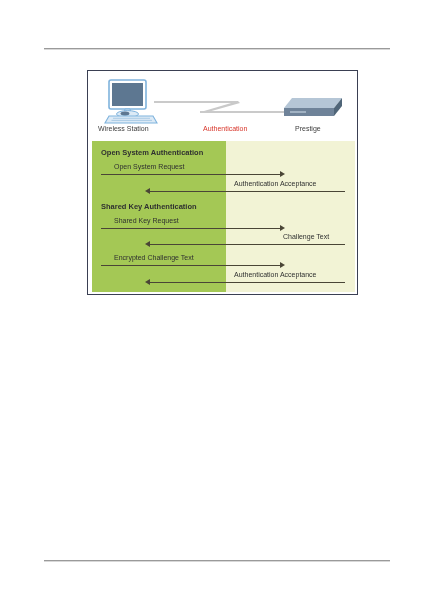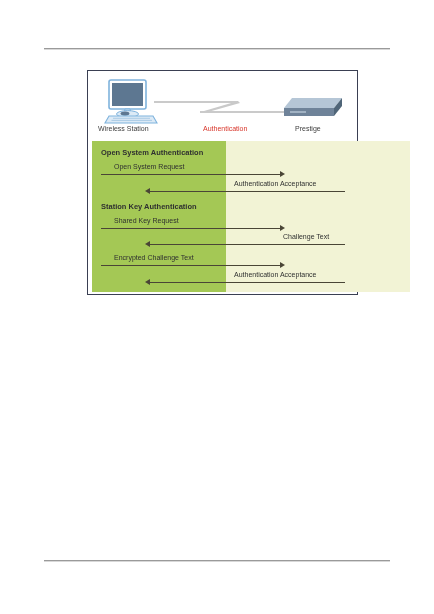--- a/index.html
+++ b/index.html
@@ -94,21 +94,21 @@
   }
   .lbl-station { left: 6px;   top: 0; }
   .lbl-auth    { left: 111px; top: 0; color: #d8352a; }
   .lbl-prestige{ left: 203px; top: 0; }
 
   
   .seq-panel {
     position: absolute;
     left: 0;
     top: 66px;
-    width: 318px;
+    width: 263px;
     height: 151px;
     background: #f2f3d5;
     overflow: hidden;
   }
   .seq-panel-green {
     position: absolute;
     left: 0;
     top: 0;
     width: 134px;
     height: 100%;
@@ -230,21 +230,21 @@
       <span class="msg-label left" style="top:22px;">Open System Request</span>
       <div class="label-rule" style="left:9px; top:33px; width:96px;"></div>
       <div class="arrow-line" style="left:9px; top:33px; width:180px;"></div>
       <div class="arrow-head right" style="left:188px; top:30px;"></div>
 
       <span class="msg-label" style="left:142px; top:39px;">Authentication Acceptance</span>
       <div class="label-rule" style="left:142px; top:50px; width:111px;"></div>
       <div class="arrow-line" style="left:58px; top:50px; width:195px;"></div>
       <div class="arrow-head left" style="left:53px; top:47px;"></div>
 
-      <span class="section-head head-shared">Station Key Authentication</span>
+      <span class="section-head head-shared">Shared Key Authentication</span>
 
       <span class="msg-label left" style="top:76px;">Shared Key Request</span>
       <div class="label-rule" style="left:9px; top:87px; width:90px;"></div>
       <div class="arrow-line" style="left:9px; top:87px; width:180px;"></div>
       <div class="arrow-head right" style="left:188px; top:84px;"></div>
 
       <span class="msg-label" style="left:191px; top:92px;">Challenge Text</span>
       <div class="label-rule" style="left:191px; top:103px; width:62px;"></div>
       <div class="arrow-line" style="left:58px; top:103px; width:195px;"></div>
       <div class="arrow-head left" style="left:53px; top:100px;"></div>

